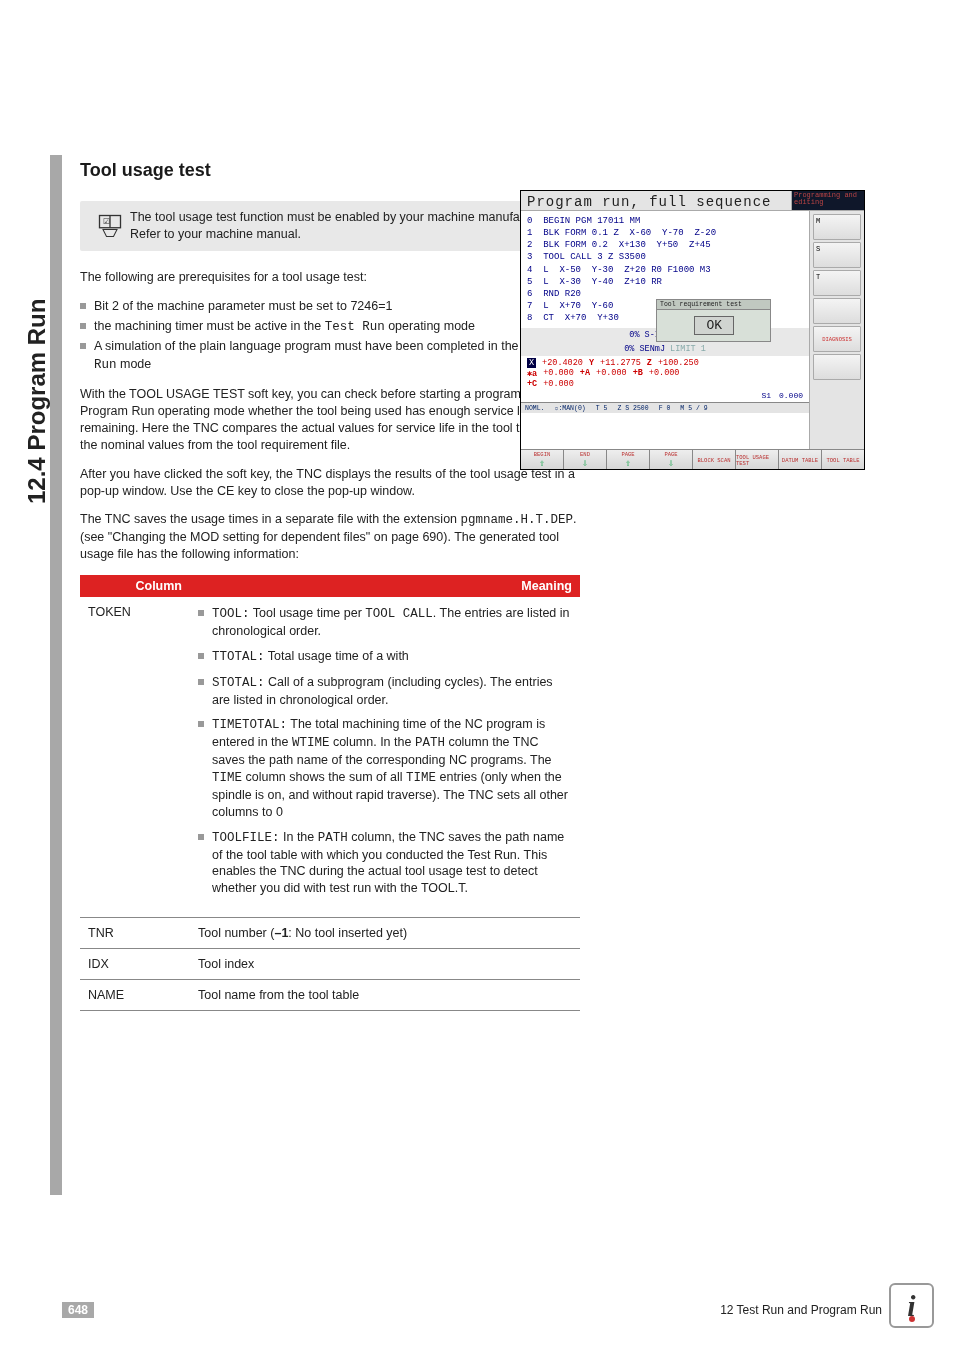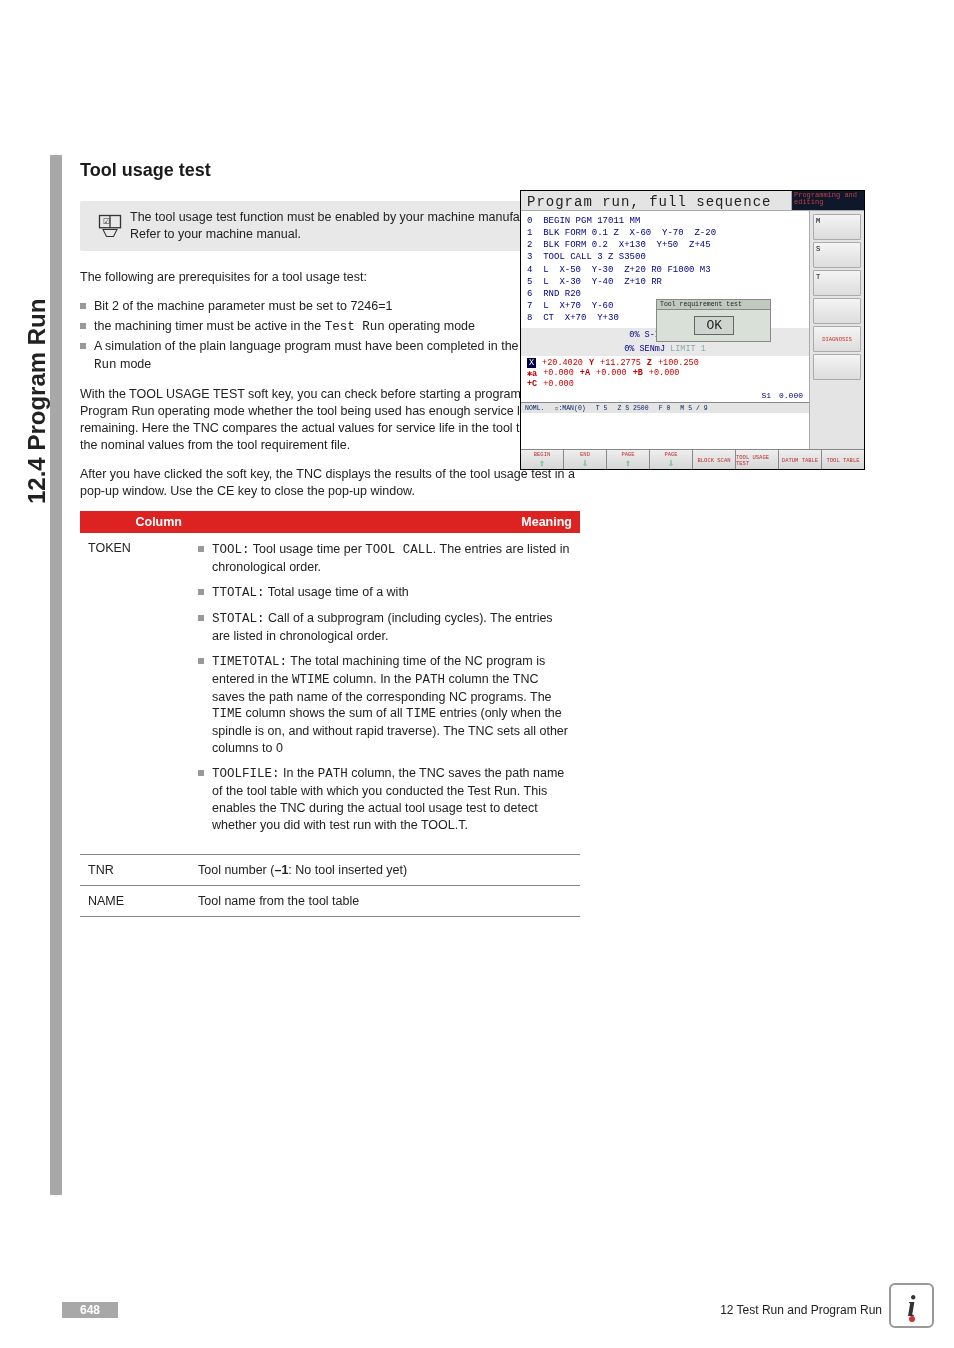--- a/index.html
+++ b/index.html
@@ -212,21 +212,21 @@
   .footer {
     position: absolute;
     left: 62px;
     bottom: 30px;
     width: 820px;
     display: flex;
     justify-content: space-between;
     align-items: center;
     font-size: 12px;
   }
-  .footer .pagenum { font-weight: bold; background:#a8a8a8; color:#fff; padding:1px 18px;}
+  .footer .pagenum { font-weight: bold; background:#a8a8a8; color:#fff; padding:1px 6px;}
   .info-icon {
     position: absolute;
     right: 20px;
     bottom: 20px;
     width: 45px;
     height: 45px;
     border: 2px solid #999;
     border-radius: 6px;
     display: flex;
     align-items: center;
@@ -265,20 +265,23 @@
   <p>The following are prerequisites for a tool usage test:</p>
 
   <ul>
     <li><span>Bit 2 of the machine parameter must be set to 7246=1</span></li>
     <li>the machining timer must be active in the <strong class="mono">Test Run</strong> operating mode</li>
     <li>A simulation of the plain language program must have been completed in the <strong class="mono">Test Run</strong> mode</li>
   </ul>
 
   <p>With the TOOL USAGE TEST soft key, you can check before starting a program in a Program Run operating mode whether the tool being used has enough service life remaining. Here the TNC compares the actual values for service life in the tool table with the nominal values from the tool requirement file.</p>
   <p>After you have clicked the soft key, the TNC displays the results of the tool usage test in a pop-up window. Use the CE key to close the pop-up window.</p>
+  <p>
+    <span>The TNC saves the usage times in a separate file with the extension </span><span class="mono">pgmname.H.T.DEP</span><span>. (see "Changing the MOD setting for dependent files" on page 690). The generated tool usage file has the following information:</span>
+  </p>
 
   <table class="info">
     <thead>
       <tr>
         <th>Column</th>
         <th>Meaning</th>
       </tr>
     </thead>
     <tbody>
       <tr>
@@ -291,20 +294,24 @@
             <li><span class="mono">TIMETOTAL:</span><span> The total machining time of the NC program is entered in the </span><span class="mono">WTIME</span><span> column. In the </span><span class="mono">PATH</span><span> column the TNC saves the path name of the corresponding NC programs. The </span><span class="mono">TIME</span><span> column shows the sum of all </span><span class="mono">TIME</span><span> entries (only when the spindle is on, and without rapid traverse). The TNC sets all other columns to 0</span></li>
             <li><span class="mono">TOOLFILE:</span><span> In the </span><span class="mono">PATH</span><span> column, the TNC saves the path name of the tool table with which you conducted the Test Run. This enables the TNC during the actual tool usage test to detect whether you did with test run with the TOOL.T.</span></li>
           </ul>
         </td>
       </tr>
       <tr>
         <td>TNR</td>
         <td><span>Tool number (</span><strong>–1</strong><span>: No tool inserted yet)</span></td>
       </tr>
       <tr>
+        <td>IDX</td>
+        <td>Tool index</td>
+      </tr>
+      <tr>
         <td>NAME</td>
         <td>Tool name from the tool table</td>
       </tr>
     </tbody>
   </table>
 </div>
 
 <div class="screenshot">
   <div class="shot-header">
     <div class="shot-title">Program run, full sequence</div>

